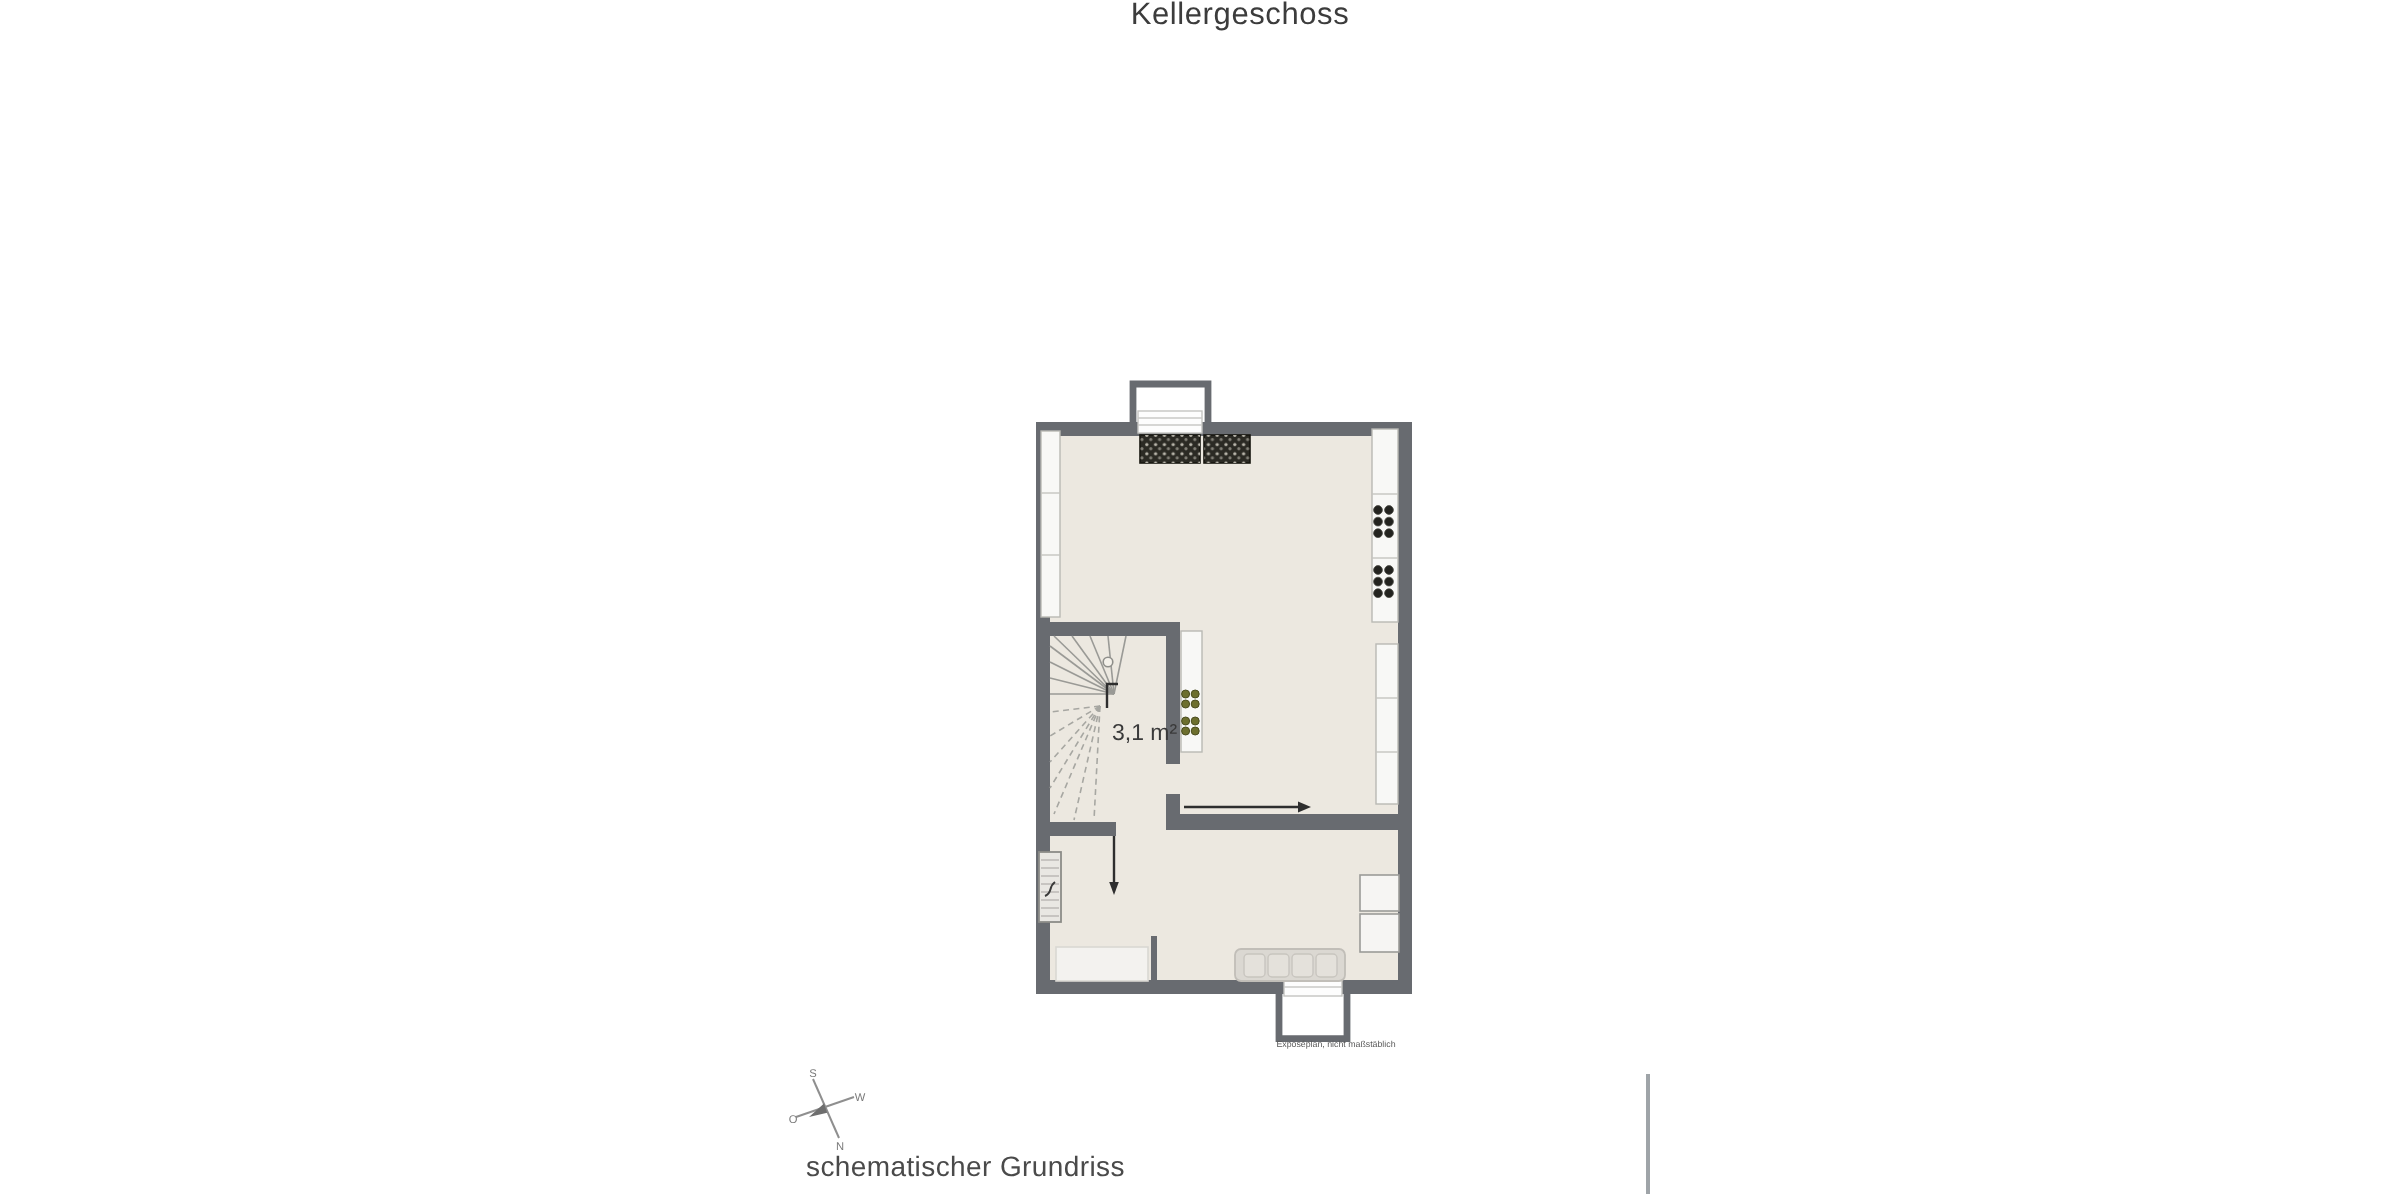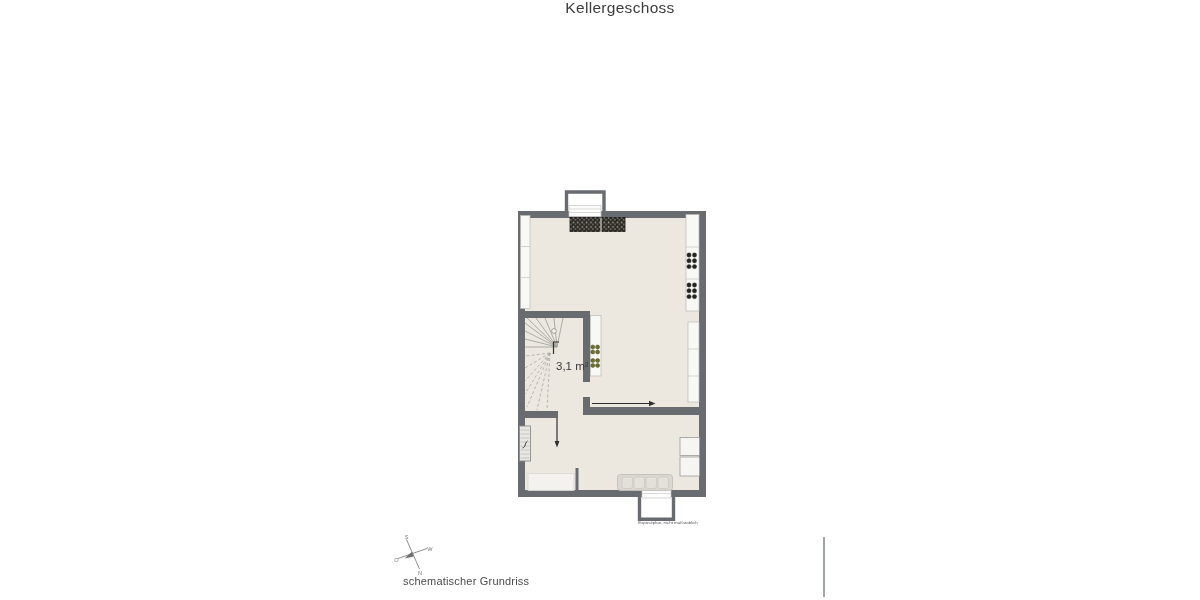--- a/index.html
+++ b/index.html
@@ -14,21 +14,21 @@
     width:1200px;height:600px;position:relative;overflow:hidden;
     background:var(--bg);
     font-family:"Liberation Sans", sans-serif;
   }
   .abs{position:absolute;}
   #title{
     left:0;top:-1px;width:1240px;text-align:center;
     font-size:15.5px;color:#3c3c3c;letter-spacing:.3px;
   }
   #caption{
-    left:403px;top:575px;font-size:11px;color:#4a4a4a;letter-spacing:.2px;
+    left:403px;top:575px;font-size:14px;color:#4a4a4a;letter-spacing:.2px;
   }
   #divider{
     left:823px;top:537px;width:2px;height:60px;background:#9fa4a8;
   }
   svg text{font-family:"Liberation Sans", sans-serif;}
   .wallfill{fill:var(--wall);}
   .floorfill{fill:var(--floor);}
   .shelf{fill:#f8f8f6;stroke:#b9b9b4;stroke-width:.7;}
   .whitebox{fill:#f6f5f3;stroke:#9b9b98;stroke-width:.8;}
   .stair{stroke:#9a9a96;stroke-width:.8;fill:none;}

